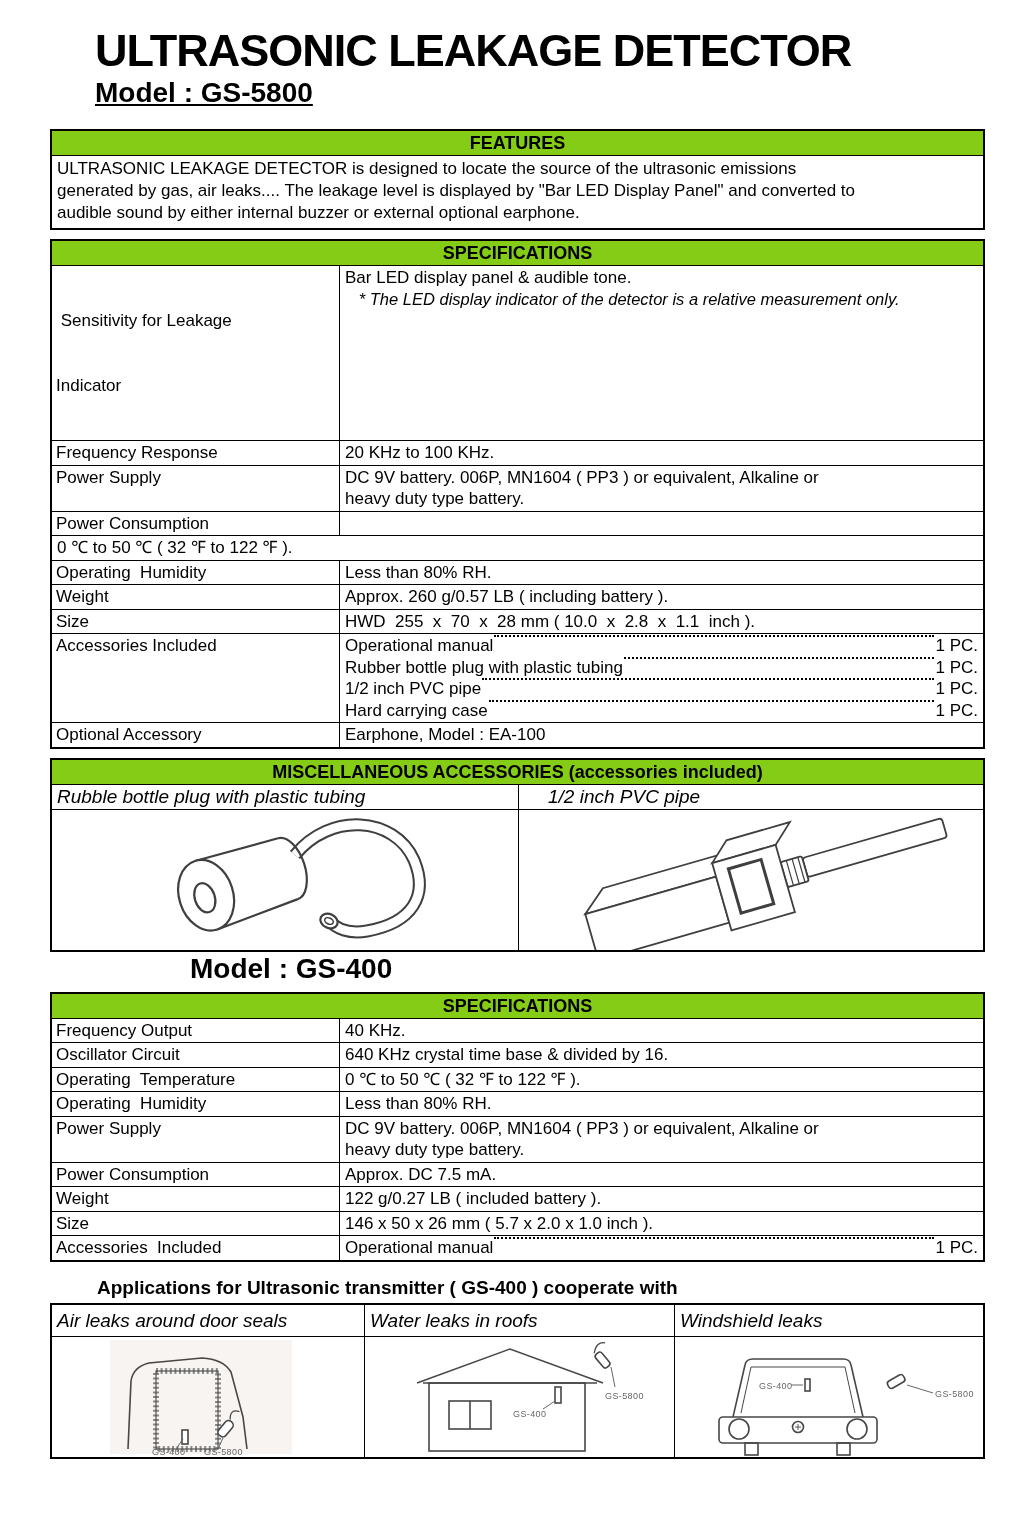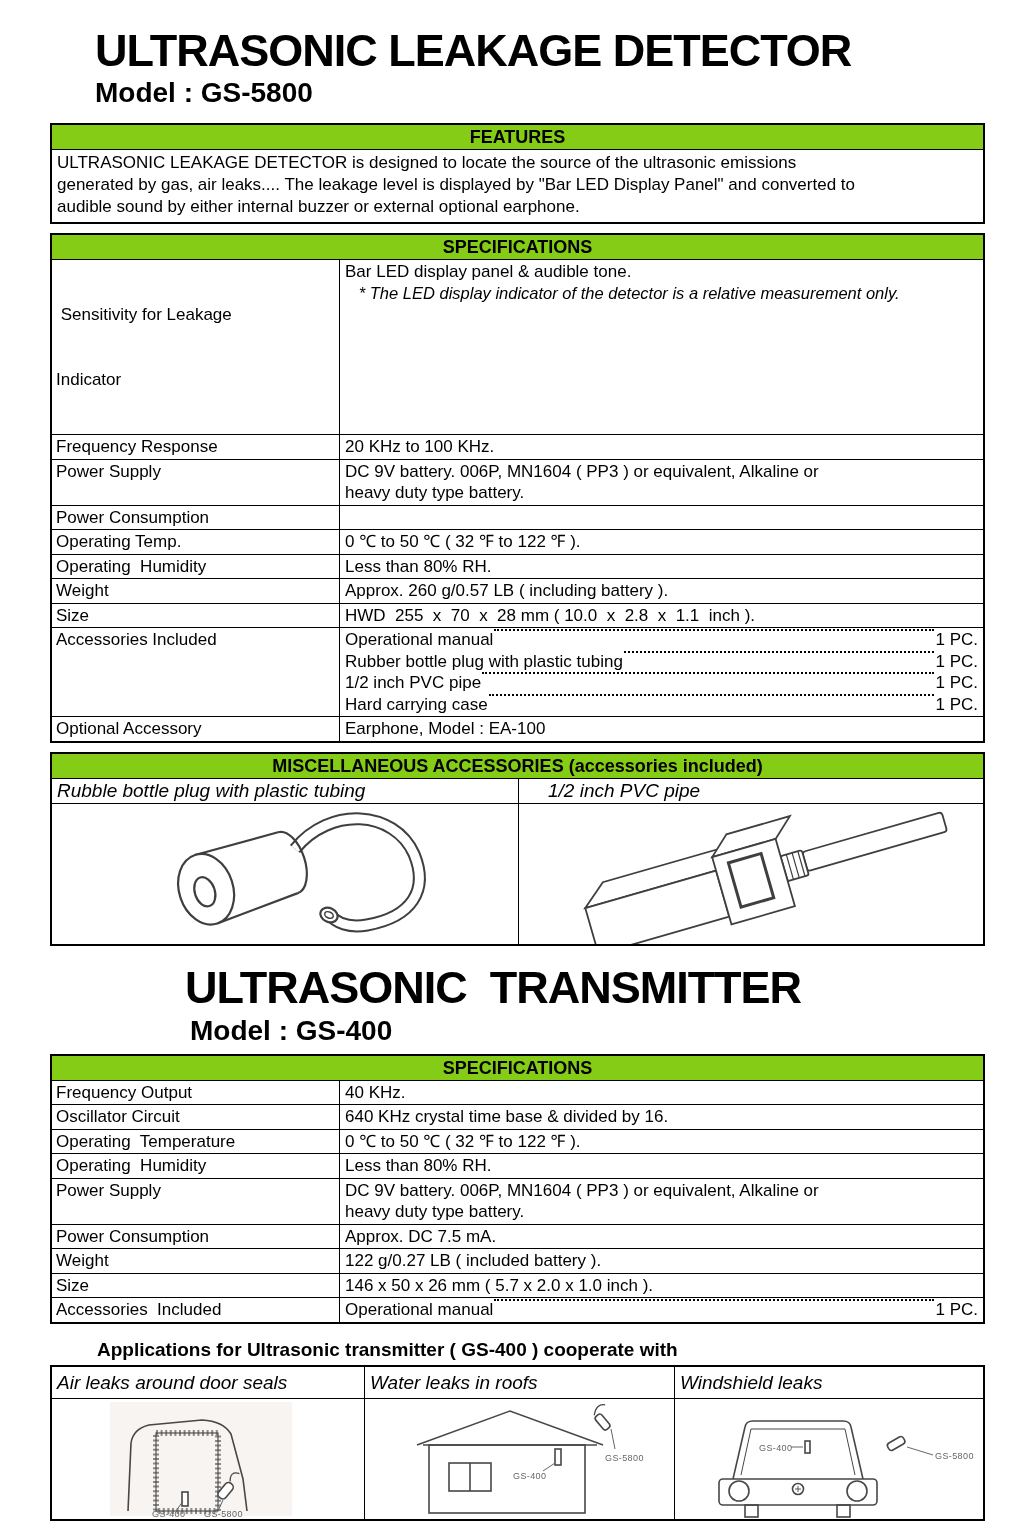--- a/index.html
+++ b/index.html
@@ -5,21 +5,21 @@
   * { margin:0; padding:0; box-sizing:border-box; }
   body {
     width:1036px; height:1522px; background:#ffffff; color:#000;
     font-family:"Liberation Sans", sans-serif; position:relative;
   }
   .page { padding:26px 51px 0 50px; }
   .pre { white-space:pre; }
 
   
   .h1 { font-size:45px; font-weight:bold; letter-spacing:-1px; line-height:50px; margin-left:45px; }
-  .model { font-size:28px; font-weight:bold; margin-left:45px; line-height:34px; margin-bottom:13px; }
+  .model { font-size:28px; font-weight:bold; margin-left:45px; line-height:34px; margin-bottom:19px;text-decoration:underline; }
   .h1-tx { font-size:45px; font-weight:bold; letter-spacing:-1px; line-height:52px; margin-left:135px; margin-top:16px; white-space:pre; }
   .model-tx { font-size:28px; font-weight:bold; margin-left:140px; line-height:34px; margin-bottom:6px; }
 
   
   .tbl { border:2px solid #000; background:#fff; }
   .tbl + .tbl { margin-top:9px; }
   .bar {
     background:#84cc16; border-bottom:1px solid #000; text-align:center;
     font-weight:bold; font-size:18px; line-height:24px; height:25px;
   }
@@ -101,21 +101,20 @@
         <div class="vline">DC 9V battery. 006P, MN1604 ( PP3 ) or equivalent, Alkaline or</div>
         <div class="vline">heavy duty type battery.</div>
       </div>
     </div>
 
     <div class="srow">
       <div class="lab">Power Consumption</div>
     </div>
 
     <div class="srow">
-      <div class="lab">Operating Temp.</div>
       <div class="val">
           <div class="vline">0 ℃ to 50 ℃ ( 32 ℉ to 122 ℉ ).</div>
         </div>
     </div>
 
     <div class="srow">
       <div class="lab">Operating  Humidity</div>
       <div class="val">
           <div class="vline">Less than 80% RH.</div>
         </div>
@@ -202,21 +201,20 @@
             <rect x="66" y="58" width="136" height="48"></rect>
             <polygon points="202,44 222,26 288,26 268,44"></polygon>
             <rect x="202" y="44" width="66" height="70"></rect>
             <rect x="216" y="54" width="34" height="46" stroke-width="3"></rect>
           </g>
         </svg>
       </div>
     </div>
   </div>
 
-  <div class="h1-tx">ULTRASONIC  TRANSMITTER</div>
   <div class="model-tx">Model : GS-400</div>
 
   <div class="tbl">
     <div class="bar">SPECIFICATIONS</div>
 
     <div class="srow">
       <div class="lab">Frequency Output</div>
       <div class="val">
           <div class="vline">40 KHz.</div>
         </div>

